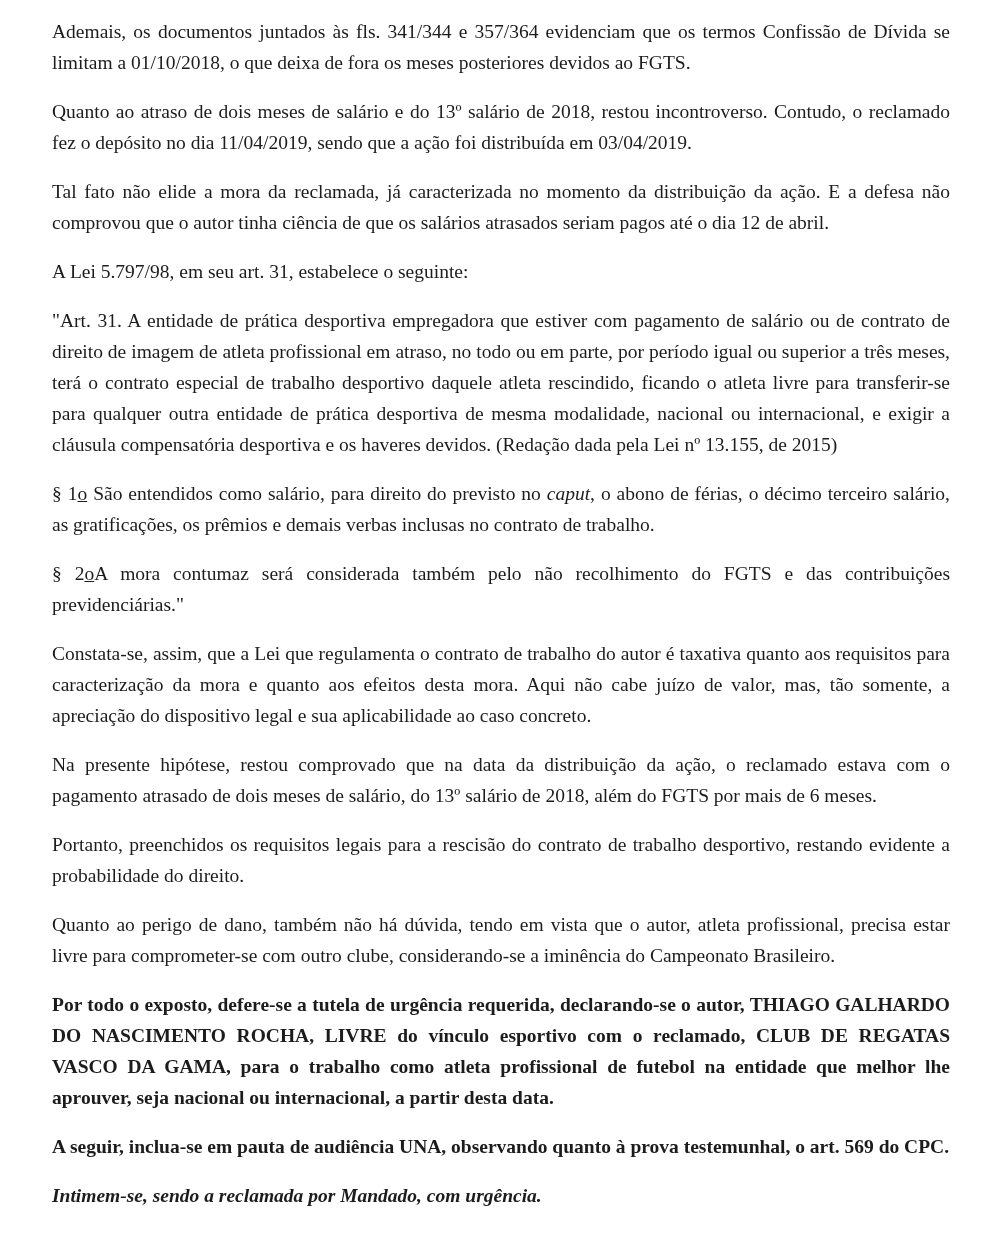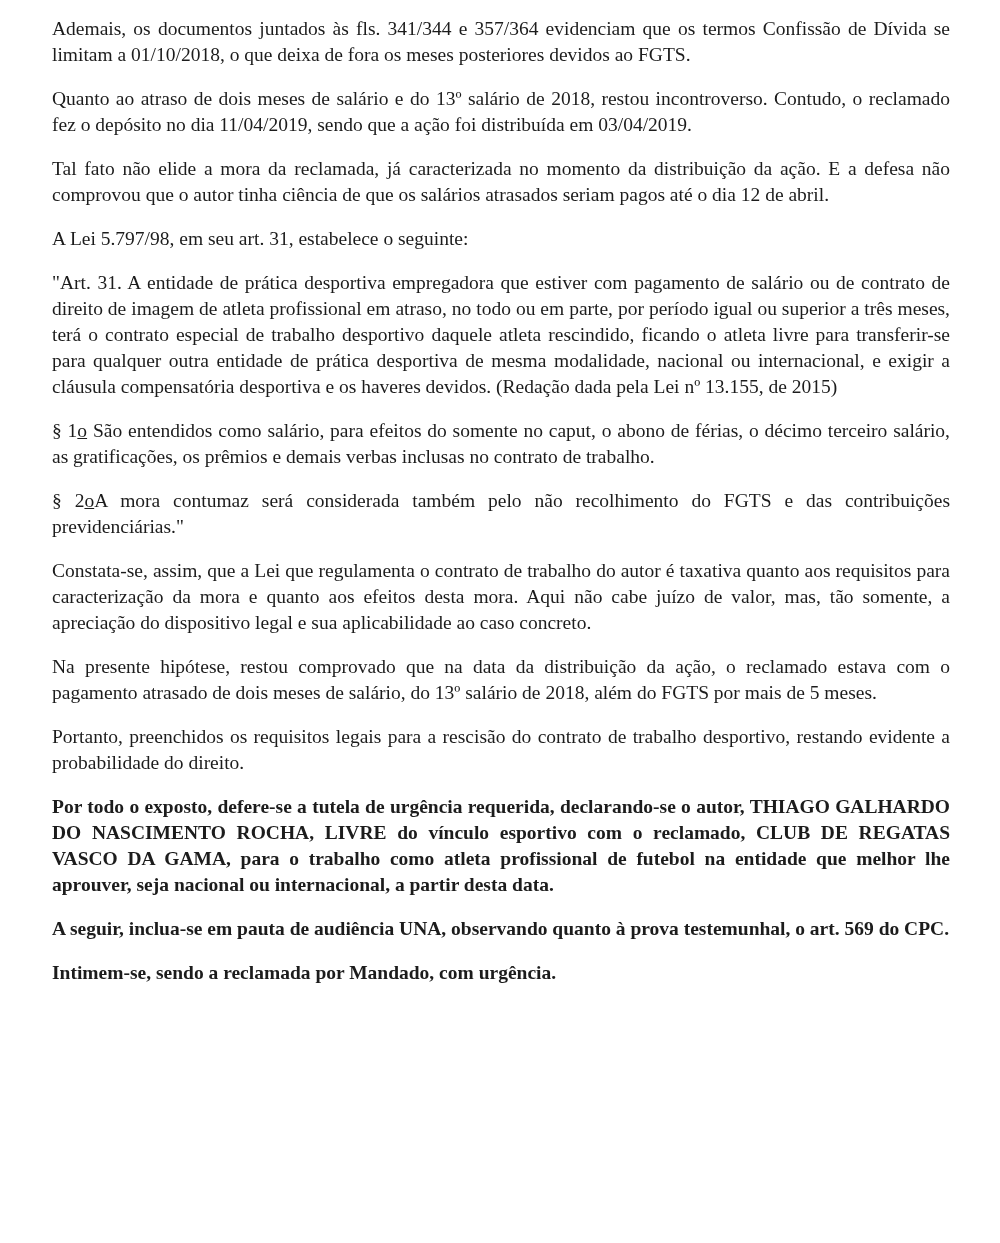--- a/index.html
+++ b/index.html
@@ -9,52 +9,55 @@
     background: #ffffff;
   }
   .page {
     width: 1000px;
     min-height: 1243px;
     background: #ffffff;
     box-sizing: border-box;
     padding: 16px 50px 20px 52px;
     font-family: "Liberation Serif", "DejaVu Serif", serif;
     font-size: 19.5px;
-    line-height: 26px;
+    line-height: 31px;
     color: #1c1c1c;
   }
   .content p.para {
     margin: 0 0 18px 0;
     text-align: justify;
     text-justify: inter-word;
   }
   .content p.para:last-child {
     margin-bottom: 0;
+    font-style: italic;
   }
   .content p.para.bold {
     font-weight: bold;
   }
   .content span.italic {
+    font-style: italic;
   }
   .content span.underline {
     text-decoration: underline;
   }
 </style>
 </head>
 <body>
 
 <div class="page">
   <div class="content">
       <p class="para"><span>Ademais, os documentos juntados às fls. 341/344 e 357/364 evidenciam que os termos Confissão de Dívida se limitam a 01/10/2018, o que deixa de fora os meses posteriores devidos ao FGTS.</span></p>
       <p class="para"><span>Quanto ao atraso de dois meses de salário e do 13º salário de 2018, restou incontroverso. Contudo, o reclamado fez o depósito no dia 11/04/2019, sendo que a ação foi distribuída em 03/04/2019.</span></p>
       <p class="para"><span>Tal fato não elide a mora da reclamada, já caracterizada no momento da distribuição da ação. E a defesa não comprovou que o autor tinha ciência de que os salários atrasados seriam pagos até o dia 12 de abril.</span></p>
       <p class="para"><span>A Lei 5.797/98, em seu art. 31, estabelece o seguinte:</span></p>
       <p class="para"><span>"Art. 31. A entidade de prática desportiva empregadora que estiver com pagamento de salário ou de contrato de direito de imagem de atleta profissional em atraso, no todo ou em parte, por período igual ou superior a três meses, terá o contrato especial de trabalho desportivo daquele atleta rescindido, ficando o atleta livre para transferir-se para qualquer outra entidade de prática desportiva de mesma modalidade, nacional ou internacional, e exigir a cláusula compensatória desportiva e os haveres devidos. (Redação dada pela Lei nº 13.155, de 2015)</span></p>
-      <p class="para"><span>§ 1</span><span class="underline">o</span><span> São entendidos como salário, para efeitos do somente no </span><span class="italic">caput</span><span>, o abono de férias, o décimo terceiro salário, as gratificações, os prêmios e demais verbas inclusas no contrato de trabalho.</span></p>
+      <p class="para"><span>§ 1</span><span class="underline">o</span><span> São entendidos como salário, para direito do previsto no </span><span class="italic">caput</span><span>, o abono de férias, o décimo terceiro salário, as gratificações, os prêmios e demais verbas inclusas no contrato de trabalho.</span></p>
       <p class="para"><span>§ 2</span><span class="underline">o</span><span>A mora contumaz será considerada também pelo não recolhimento do FGTS e das contribuições previdenciárias."</span></p>
       <p class="para"><span>Constata-se, assim, que a Lei que regulamenta o contrato de trabalho do autor é taxativa quanto aos requisitos para caracterização da mora e quanto aos efeitos desta mora. Aqui não cabe juízo de valor, mas, tão somente, a apreciação do dispositivo legal e sua aplicabilidade ao caso concreto.</span></p>
-      <p class="para"><span>Na presente hipótese, restou comprovado que na data da distribuição da ação, o reclamado estava com o pagamento atrasado de dois meses de salário, do 13º salário de 2018, além do FGTS por mais de 5 meses.</span></p>
+      <p class="para"><span>Na presente hipótese, restou comprovado que na data da distribuição da ação, o reclamado estava com o pagamento atrasado de dois meses de salário, do 13º salário de 2018, além do FGTS por mais de 6 meses.</span></p>
       <p class="para"><span>Portanto, preenchidos os requisitos legais para a rescisão do contrato de trabalho desportivo, restando evidente a probabilidade do direito.</span></p>
+      <p class="para"><span>Quanto ao perigo de dano, também não há dúvida, tendo em vista que o autor, atleta profissional, precisa estar livre para comprometer-se com outro clube, considerando-se a iminência do Campeonato Brasileiro.</span></p>
       <p class="para bold"><span>Por todo o exposto, defere-se a tutela de urgência requerida, declarando-se o autor, THIAGO GALHARDO DO NASCIMENTO ROCHA, LIVRE do vínculo esportivo com o reclamado, CLUB DE REGATAS VASCO DA GAMA, para o trabalho como atleta profissional de futebol na entidade que melhor lhe aprouver, seja nacional ou internacional, a partir desta data.</span></p>
       <p class="para bold"><span>A seguir, inclua-se em pauta de audiência UNA, observando quanto à prova testemunhal, o art. 569 do CPC.</span></p>
       <p class="para bold"><span>Intimem-se, sendo a reclamada por Mandado, com urgência.</span></p>
     </div>
 </div>
 
 </body></html>

